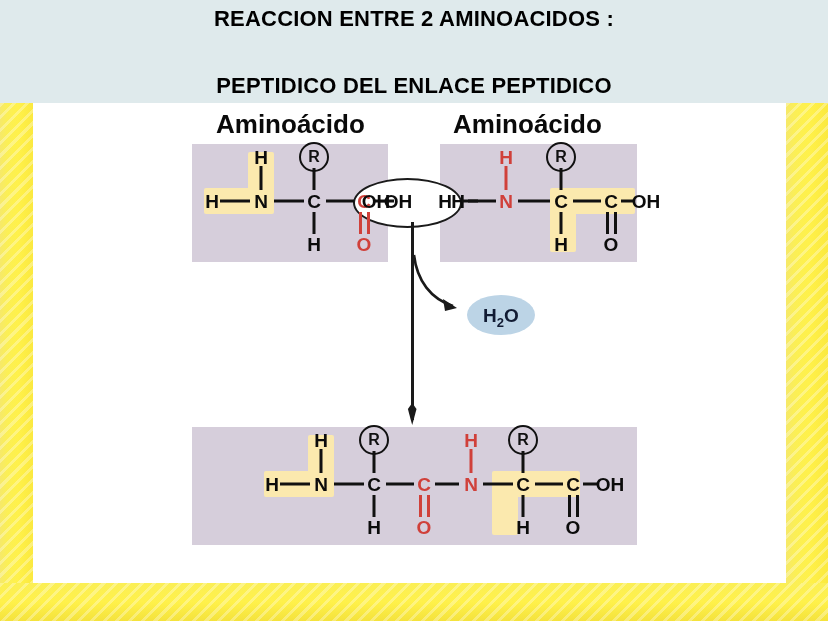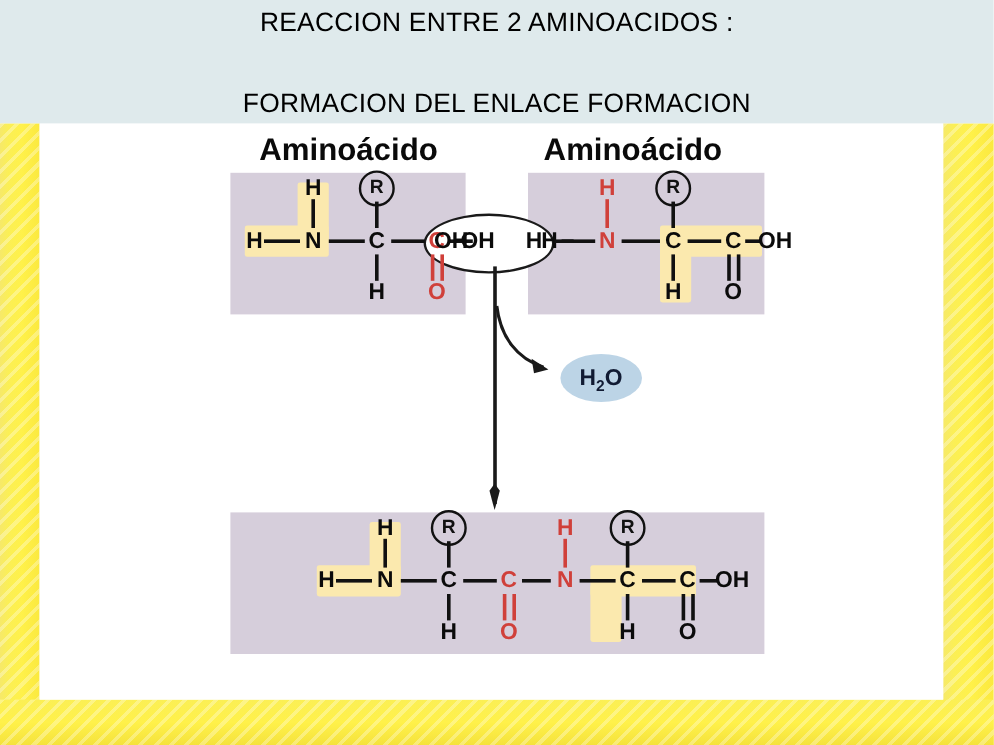--- a/index.html
+++ b/index.html
@@ -10,21 +10,21 @@
   }
   .slide{position:relative;width:828px;height:621px;}
 
   
   .header{
     position:absolute;left:0;top:0;width:828px;height:103px;
     background:#dfeaec;
   }
   .title-line{
     position:absolute;width:828px;text-align:center;
-    font-weight:normal;color:#000000;letter-spacing:.2px;
+    font-weight:bold;color:#000000;letter-spacing:.2px;
   }
   .title-1{top:6px;font-size:22px;}
   .title-2{top:73px;font-size:22px;}
 
   
   .frame-left,.frame-right,.frame-bottom{
     position:absolute;
     background:
       repeating-linear-gradient(135deg,
         rgba(255,255,255,.30) 0px, rgba(255,255,255,.30) 3px,
@@ -118,21 +118,21 @@
     font-size:25px;font-weight:bold;color:#d9431a;white-space:nowrap;
   }
 </style>
 </head>
 <body>
 
 <div class="slide">
 
   <div class="header">
     <div class="title-line title-1">REACCION ENTRE 2 AMINOACIDOS :</div>
-    <div class="title-line title-2">FORMACION DEL ENLACE FORMACION</div>
+    <div class="title-line title-2">PEPTIDICO DEL ENLACE PEPTIDICO</div>
   </div>
 
   <div class="frame-left"></div>
   <div class="frame-right"></div>
   <div class="frame-bottom"></div>
 
   <div class="canvas">
 
     <div class="aa-label" style="left:183px;top:6px;">Aminoácido</div>
     <div class="aa-label" style="left:420px;top:6px;">Aminoácido</div>

